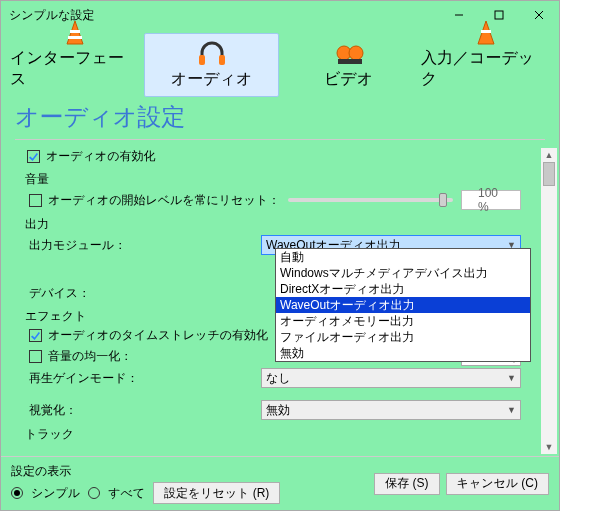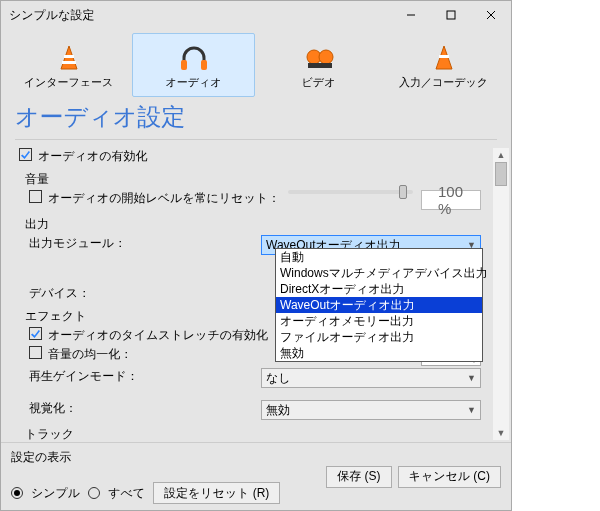--- a/index.html
+++ b/index.html
@@ -1,52 +1,52 @@
 <!DOCTYPE html>
 <html><head>
 <meta charset="utf-8">
 <style>
   * { box-sizing: border-box; font-family: "Meiryo", "MS PGothic", sans-serif; }
   body { margin: 0; background: #fff; color: #000; }
-  .window { width: 512px; height: 511px; background: #e5e5e5; border: 1px solid #aaa; display: flex; flex-direction: column; }
+  .window { width: 560px; height: 511px; background: #86efac; border: 1px solid #aaa; display: flex; flex-direction: column; }
   .titlebar { height: 28px; display: flex; align-items: center; padding: 0 0 0 8px; font-size: 12px; }
   .titlebar .title { flex: 1; }
   .winbtn { width: 40px; height: 28px; display: flex; align-items: center; justify-content: center; color: #333; }
   .tabstrip { height: 68px; display: flex; gap: 2px; padding: 4px 6px 0 6px; align-items: stretch; }
-  .tab { flex: 1; display: flex; flex-direction: column; align-items: center; justify-content: flex-end; padding: 4px 2px 6px 2px; font-size: 11px; border: 1px solid transparent; border-radius: 2px; }
+  .tab { flex: 1; display: flex; flex-direction: column; align-items: center; justify-content: flex-end; padding: 4px 2px 6px 2px; font-size: 16px; border: 1px solid transparent; border-radius: 2px; }
   .tab.selected { background: #d9ecff; border-color: #9ec9ef; }
   .tab .ico { width: 34px; height: 34px; display: flex; align-items: center; justify-content: center; }
   .heading { font-size: 24px; color: #3b77d6; padding: 4px 14px 2px 14px; }
   .rule { height: 1px; background: #ccc; margin: 4px 14px 6px 14px; }
   .scrollpane { flex: 1; overflow: hidden; position: relative; padding: 0 6px 0 14px; }
   .scrollbar { position: absolute; right: 2px; top: 2px; bottom: 2px; width: 16px; background: #f3f3f3; }
   .scrollbar .thumb { position: absolute; left: 2px; right: 2px; top: 2px; height: 24px; background: #c8c8c8; border: 1px solid #aaa; }
   .scrollbar .arr { position: absolute; left: 0; right: 0; height: 14px; display:flex; align-items:center; justify-content:center; color:#666; font-size:9px;}
-  .row { display: flex; align-items: flex-start; font-size: 12px; margin: 2px 4px; }
+  .row { display: flex; align-items: center; font-size: 12px; margin: 2px 12px; }
   .chk { width: 13px; height: 13px; border: 1px solid #333; margin-right: 6px; display: inline-flex; align-items: center; justify-content: center; }
   .chk.checked::after { content: ""; width: 9px; height: 9px; background: #2d84ff; clip-path: polygon(14% 50%, 0 65%, 40% 100%, 100% 22%, 86% 10%, 40% 72%); }
   .radio { width: 12px; height: 12px; border: 1px solid #333; border-radius: 50%; margin-right: 4px; display:inline-flex; align-items:center; justify-content:center; }
   .radio.sel::after { content:""; width:6px; height:6px; background:#000; border-radius:50%; }
   .seclabel { font-size: 12px; margin: 6px 0 2px 10px; }
   .indent { margin-left: 14px; }
   .slider { flex: 1; height: 4px; background: #d8d8d8; margin: 0 8px; position: relative; border-radius: 2px; }
   .slider .knob { position: absolute; right: 6px; top: -5px; width: 8px; height: 14px; background: #cfcfcf; border: 1px solid #888; border-radius: 2px; }
-  .pctbox { width: 60px; height: 20px; border: 1px solid #bbb; background: #fff; font-size: 15px; display: flex; align-items: center; justify-content: flex-end; padding: 0 16px; color: #666; }
+  .pctbox { width: 60px; height: 20px; border: 1px solid #bbb; background: #fff; font-size: 12px; display: flex; align-items: center; justify-content: flex-end; padding: 0 16px; color: #666; }
   .lbl { width: 232px; }
   .combo { flex: 1; height: 20px; border: 1px solid #a9a9a9; background: #efefef; display: flex; align-items: center; padding: 0 4px; font-size: 12px; position: relative; }
   .combo .arrow { position: absolute; right: 4px; font-size: 9px; color: #555; }
   .combo.open { background: #bfe0ff; border-color: #2d84ff; }
   .numbox { width: 60px; height: 20px; border: 1px solid #a9a9a9; background: #fff; display: flex; align-items: center; justify-content: flex-end; padding: 0 14px 0 4px; font-size: 12px; color:#666; position:relative;}
   .numbox .spin { position:absolute; right:0; top:0; bottom:0; width:12px; display:flex; flex-direction:column;}
   .numbox .spin div{ flex:1; display:flex; align-items:center; justify-content:center; font-size:7px; color:#666;}
   .dropdown { position: absolute; left: 260px; right: 22px; top: 100px; border: 1px solid #555; background: #fff; font-size: 12px; z-index: 5; }
   .dropdown .opt { padding: 0 4px; line-height: 16px; white-space: nowrap; }
   .dropdown .opt.sel { background: #0a3fd6; color: #fff; }
   .bottombar { border-top: 1px solid #ccc; padding: 6px 10px; display: flex; align-items: center; font-size: 12px; gap: 8px; }
-  .bottombar .left { display: flex; flex-direction: column; gap: 16px; }
+  .bottombar .left { display: flex; flex-direction: column; gap: 2px; }
   .bottombar .buttons { margin-left: auto; display: flex; gap: 6px; }
   .btn { height: 22px; padding: 0 10px; border: 1px solid #adadad; background: #efefef; font-size: 12px; display: inline-flex; align-items: center; }
   .content { position: relative; height: 100%; padding-right: 20px; }
   .subrow { display:flex; align-items:center; gap:8px; }
   .rad-row { display:flex; align-items:center; gap:4px; }
 </style>
 </head>
 <body>
 
 <div class="window">

